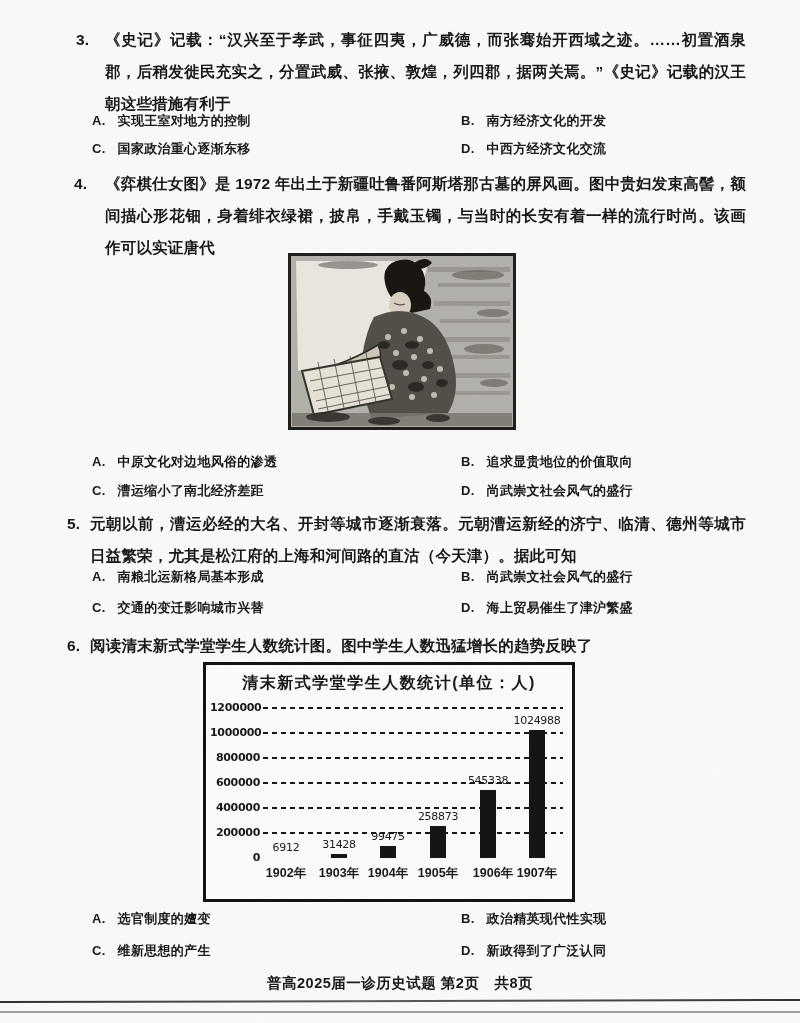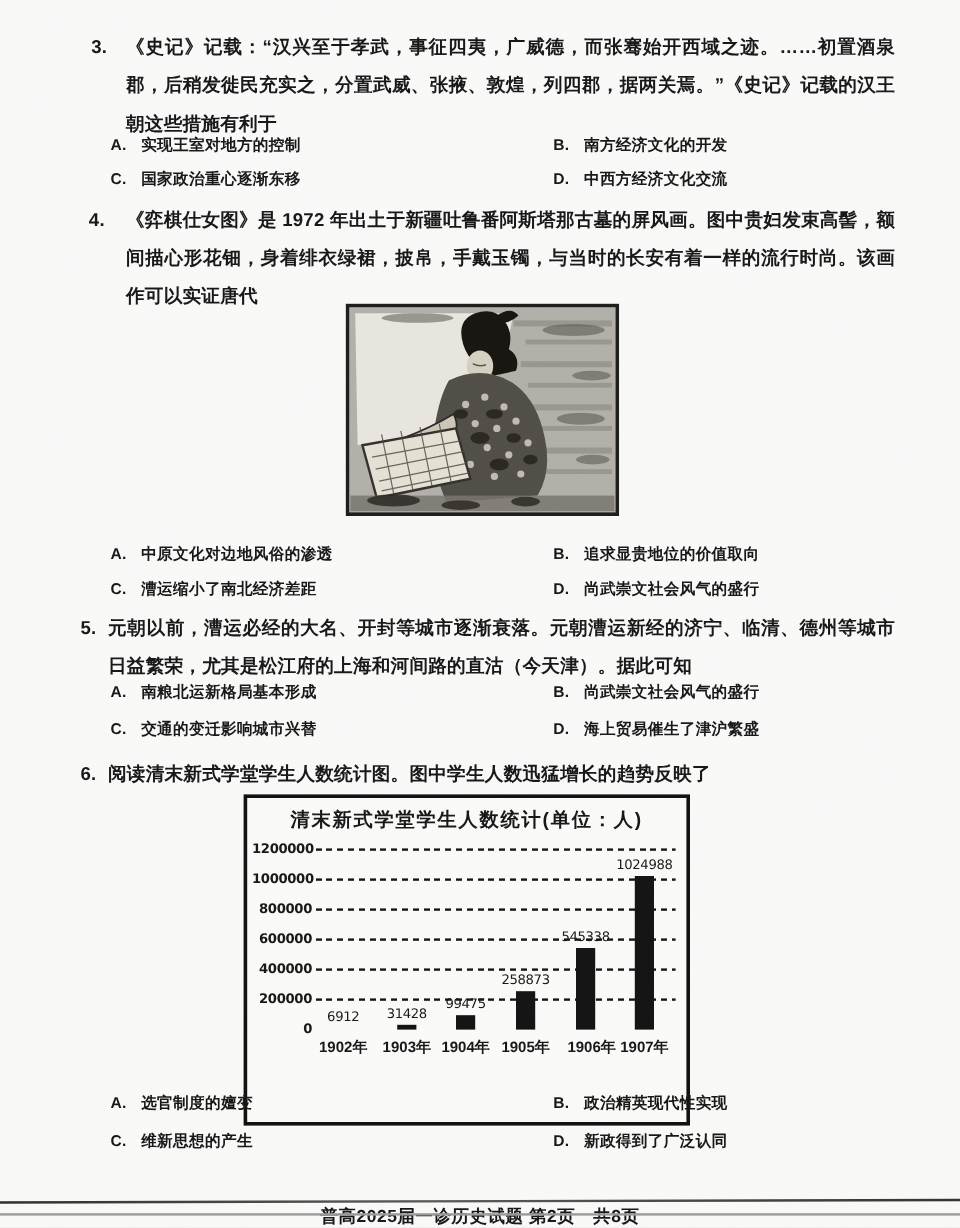--- a/index.html
+++ b/index.html
@@ -15,37 +15,37 @@
   .qtext { flex:1; text-align:justify; }
   .opt { position:absolute; font-weight:700; font-size:13px; white-space:nowrap;
          letter-spacing:0.3px; }
   .opt-label { margin-right:12px; }
   .colA { left:92px; }
   .colB { left:449px;margin-left:12px; }
 
   .figure { position:absolute; left:288px; top:253px; width:228px; height:177px; }
   .figure svg { display:block; }
 
-  .chart-box { position:absolute; left:203px; top:662px; width:372px; height:276px;
+  .chart-box { position:absolute; left:203px; top:662px; width:372px; height:240px;
                border:3px solid #101010; box-sizing:border-box; background:#fdfdfc; }
   .chart-title { position:absolute; top:8px; left:0; right:0; text-align:center;
                  font-weight:700; font-size:16px; letter-spacing:1.5px; }
   .chart-plot { position:absolute; left:0; top:0; right:0; bottom:0; }
   .gridline { position:absolute; height:2px;
               background:repeating-linear-gradient(90deg,#141414 0 5px,transparent 5px 9px); }
   .ytick { position:absolute; left:4px; width:50px; text-align:right; font-weight:700;
            font-size:11px; letter-spacing:-0.3px; font-family:"DejaVu Sans",sans-serif; }
   .bar { position:absolute; width:16px; background:#121212; }
   .bar-value { position:absolute; width:80px; text-align:center; font-weight:400;
                font-size:11px; letter-spacing:-0.3px; font-family:"DejaVu Sans",sans-serif; }
   .xtick { position:absolute; top:200px; width:70px; text-align:center; font-weight:700;
            font-size:12.5px; }
 
   .footer { position:absolute; top:974px; left:0; width:100%; text-align:center;
-            font-weight:700; font-size:14.5px; letter-spacing:0.5px;margin-top:30px; }
+            font-weight:700; font-size:14.5px; letter-spacing:0.5px; }
   .scanline-1 { position:absolute; top:1000px; left:0; width:100%; height:2px;
                 background:linear-gradient(90deg,#2e2e2e,#5a5a5a 45%,#333);
                 transform:rotate(-0.15deg); }
   .scanline-2 { position:absolute; top:1011px; left:0; width:100%; height:1.5px;
                 background:#9c9c9c; }
   .noise { position:absolute; left:0; top:0; width:800px; height:1023px;
            pointer-events:none; opacity:0.35; }
 </style>
 </head>
 <body>

